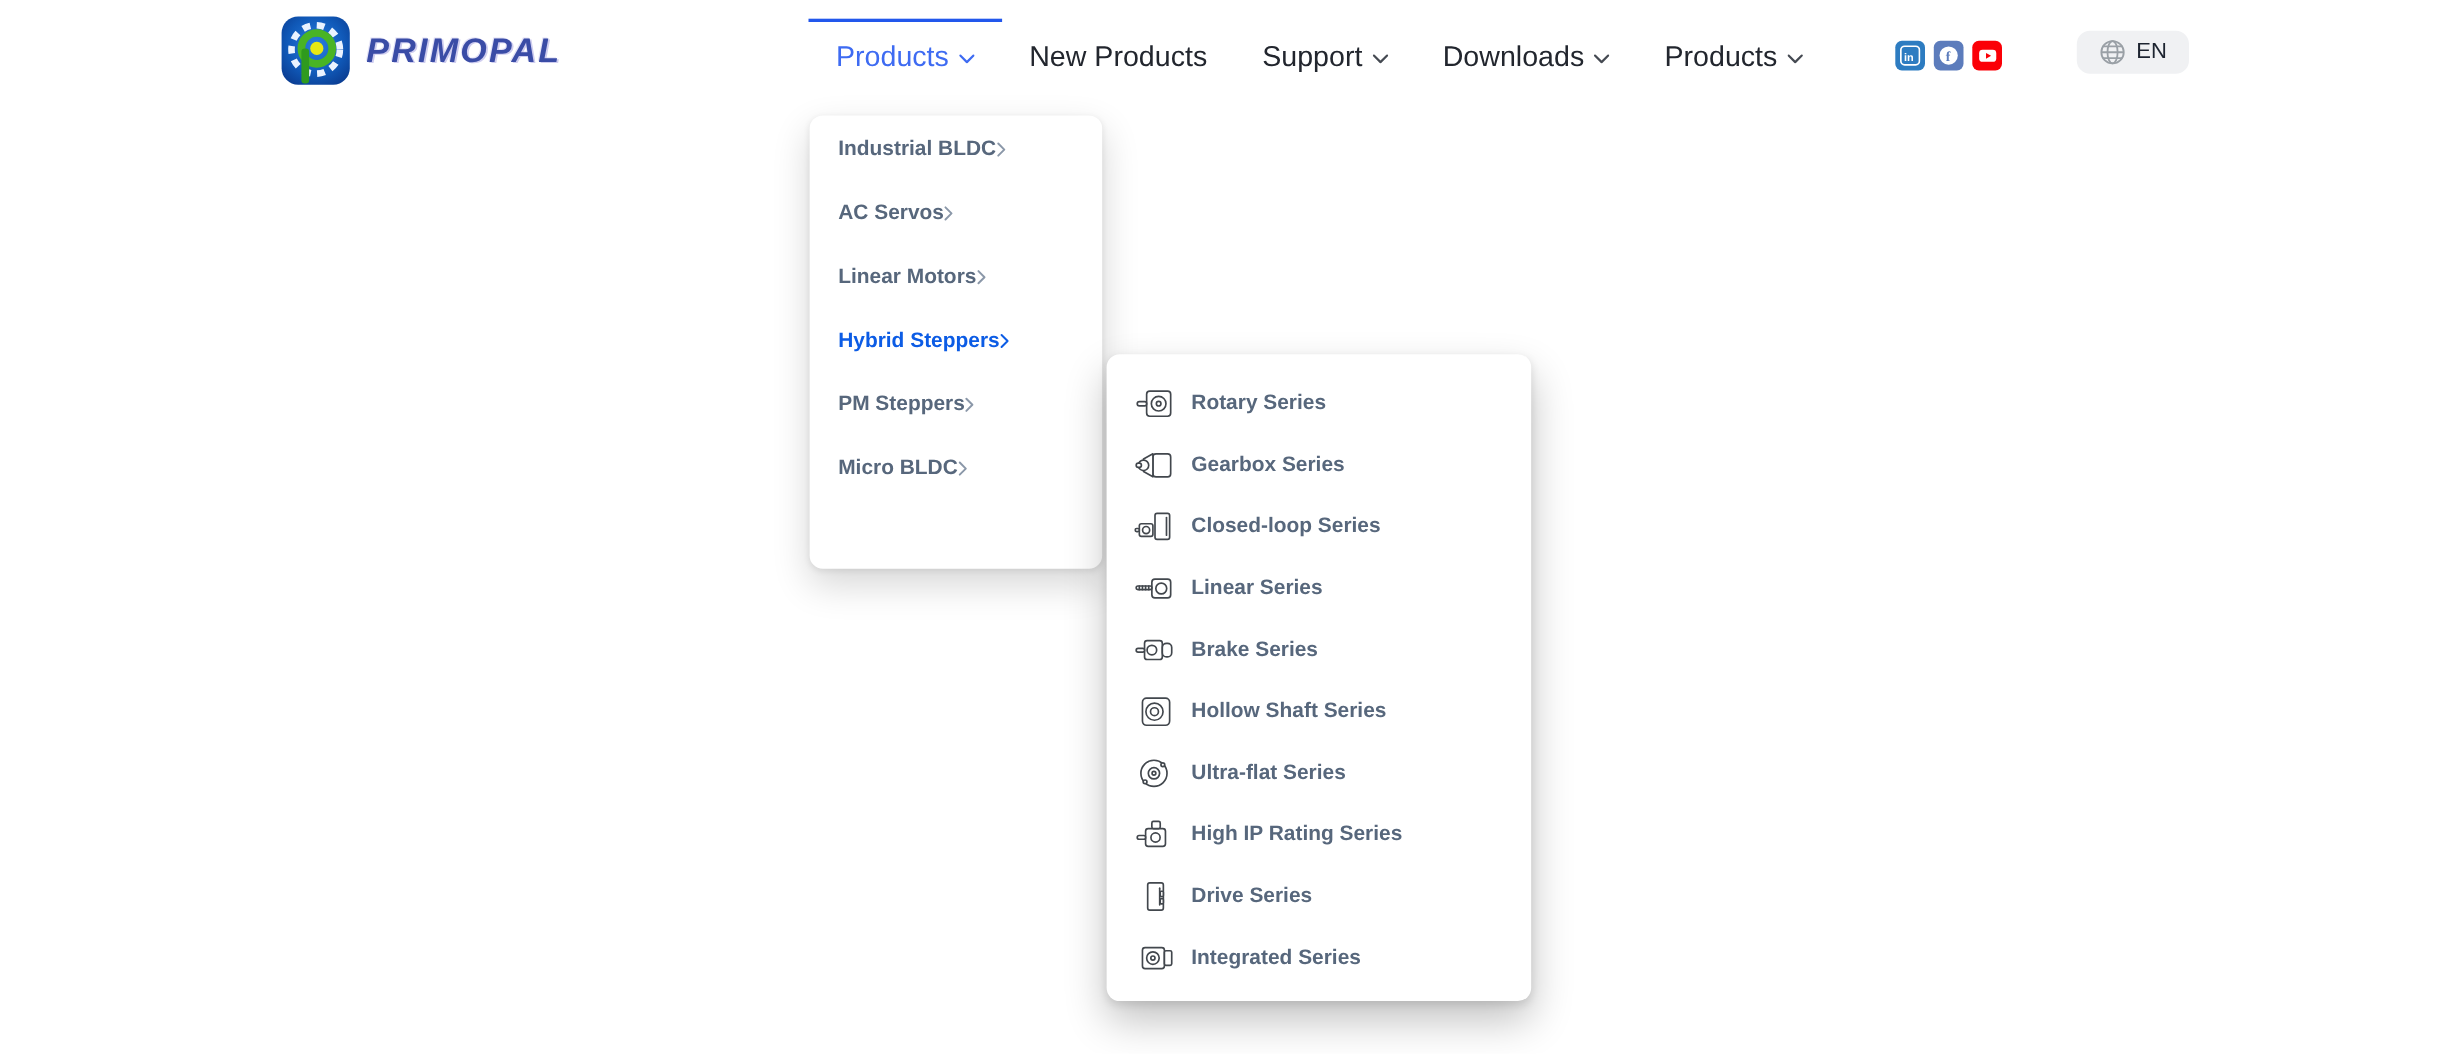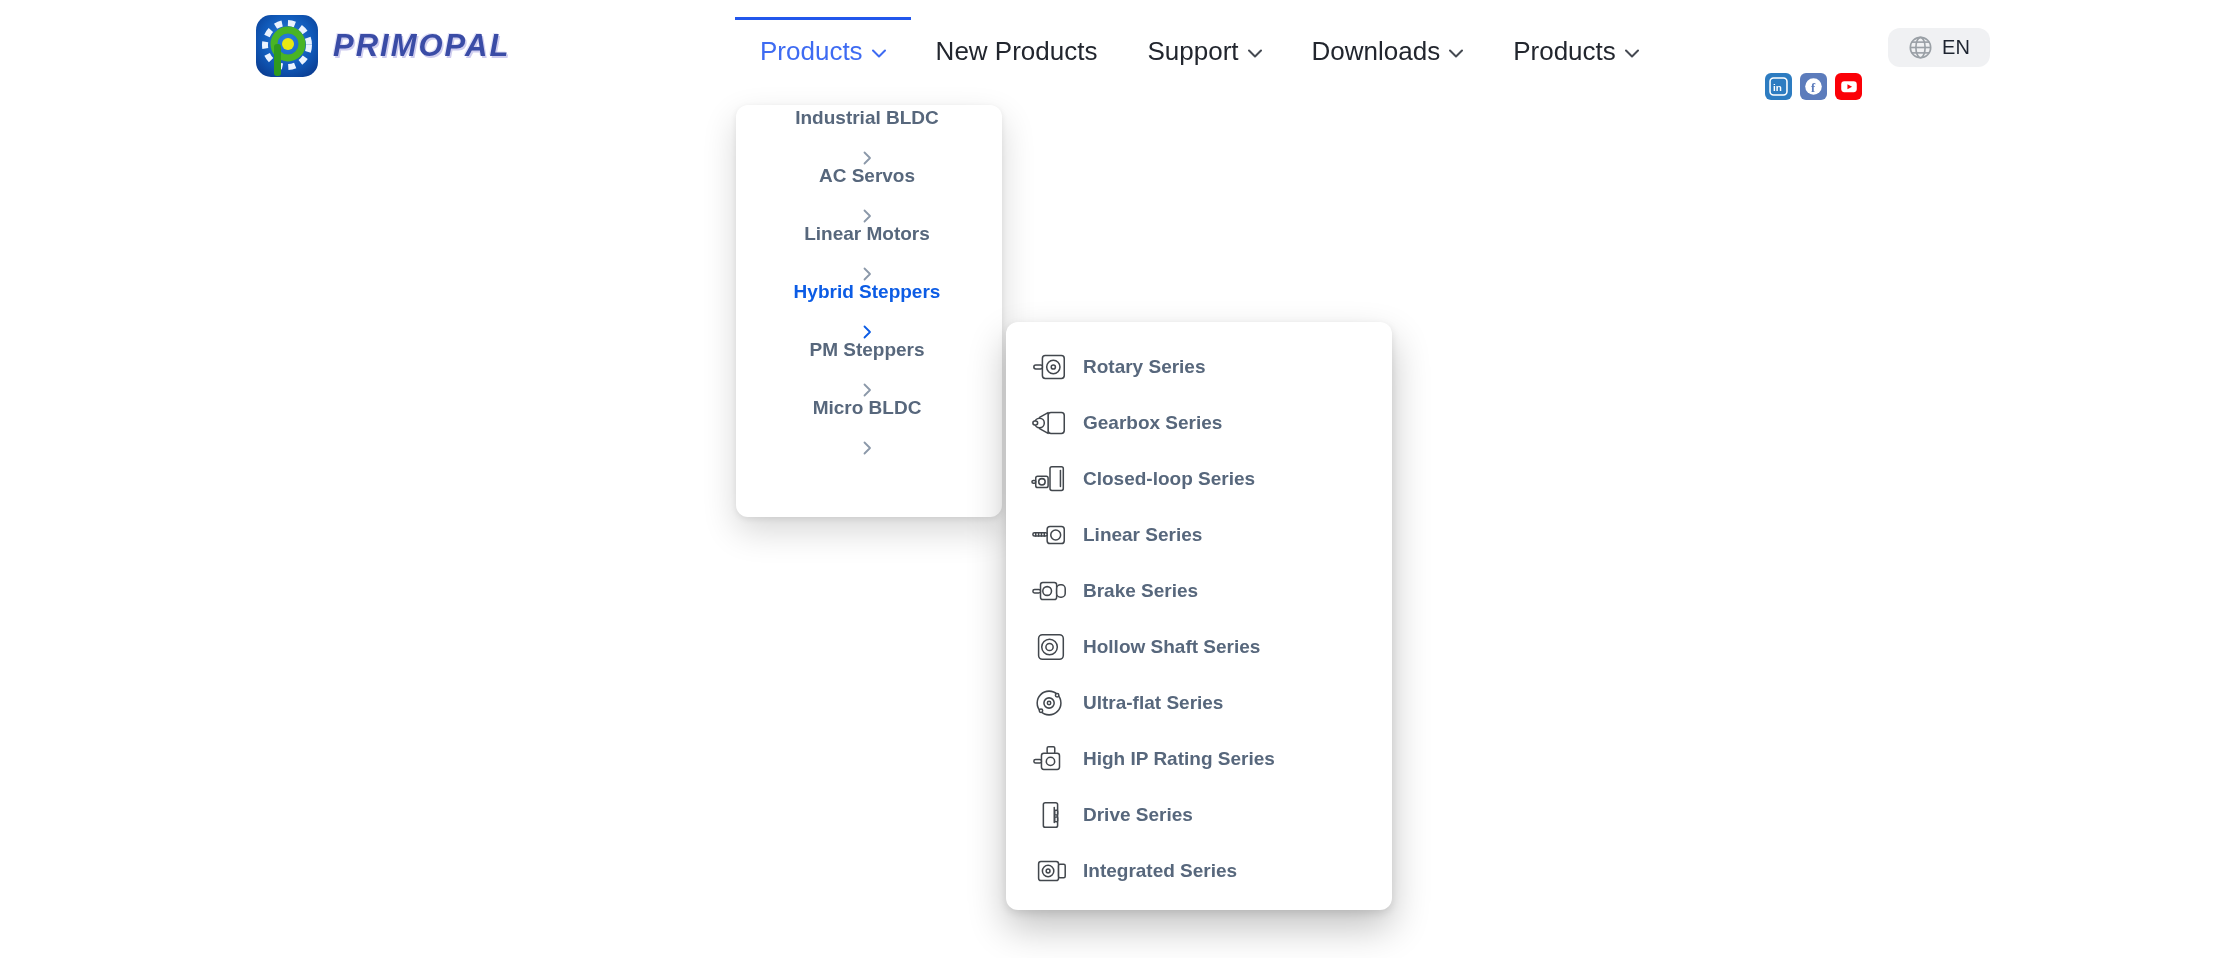--- a/index.html
+++ b/index.html
@@ -17,38 +17,38 @@
 
   .nav { position:absolute; left:735px; top:0; height:103px; display:flex; align-items:stretch; }
   .nav-item { position:relative; display:flex; align-items:center; gap:9px; padding:0 25px;
               font-size:26px; font-weight:500; color:#22262e; cursor:pointer; white-space:nowrap; }
   .nav-item .chev { display:inline-flex; margin-top:3px; color:#454a52; }
   .nav-item.active { color:#3e6bf2; }
   .nav-item.active .chev { color:#3e6bf2; }
   .nav-item.active::after { content:""; position:absolute; left:0; right:0; top:17px; height:3px;
                             background:#2257ec; }
 
-  .social { position:absolute; left:1765px; top:37px; display:flex; gap:8px;margin-top:36px; }
+  .social { position:absolute; left:1723px; top:37px; display:flex; gap:8px; }
   .soc { width:27px; height:27px; border-radius:6px; display:flex; align-items:center;
          justify-content:center; cursor:pointer; }
   .soc.li { background:#2d7cc1; }
   .soc.fb { background:#5c7cbc; }
   .soc.yt { background:#fb0007; }
 
   .lang { position:absolute; left:1888px; top:28px; width:102px; height:39px; background:#f0f1f3;
           border-radius:12px; display:flex; align-items:center; justify-content:center; gap:9px;
           cursor:pointer; }
   .lang-code { font-size:20px; color:#1d2430; }
 
   
   .menu1 { position:absolute; left:736px; top:105px; width:266px; height:412px; background:#ffffff;
            border-radius:12px; box-shadow:0 2px 6px rgba(0,0,0,.08), 0 14px 34px rgba(0,0,0,.16);
            padding:2px 0; }
-  .menu1-row { height:58px; display:flex; align-items:center; justify-content:space-between;
-               padding:0 30px 0 26px; cursor:pointer;flex-direction:column; }
+  .menu1-row { height:58px; display:flex; align-items:center; 
+               padding:0 30px 0 26px; cursor:pointer; }
   .menu1-label { font-size:19px; font-weight:600; color:#57677c; }
   .menu1-row .chevr { color:#8b98a9; display:inline-flex; }
   .menu1-row.active .menu1-label { color:#0c5ce5; }
   .menu1-row.active .chevr { color:#0c5ce5; }
 
   
   .menu2 { position:absolute; left:1006px; top:322px; width:386px; height:588px; background:#ffffff;
            border-radius:12px; box-shadow:0 3px 8px rgba(0,0,0,.10), 0 18px 38px rgba(0,0,0,.24);
            padding:17px 0 8px 0; }
   .menu2-row { height:56px; display:flex; align-items:center; gap:13px; padding:0 18px 0 24px;

